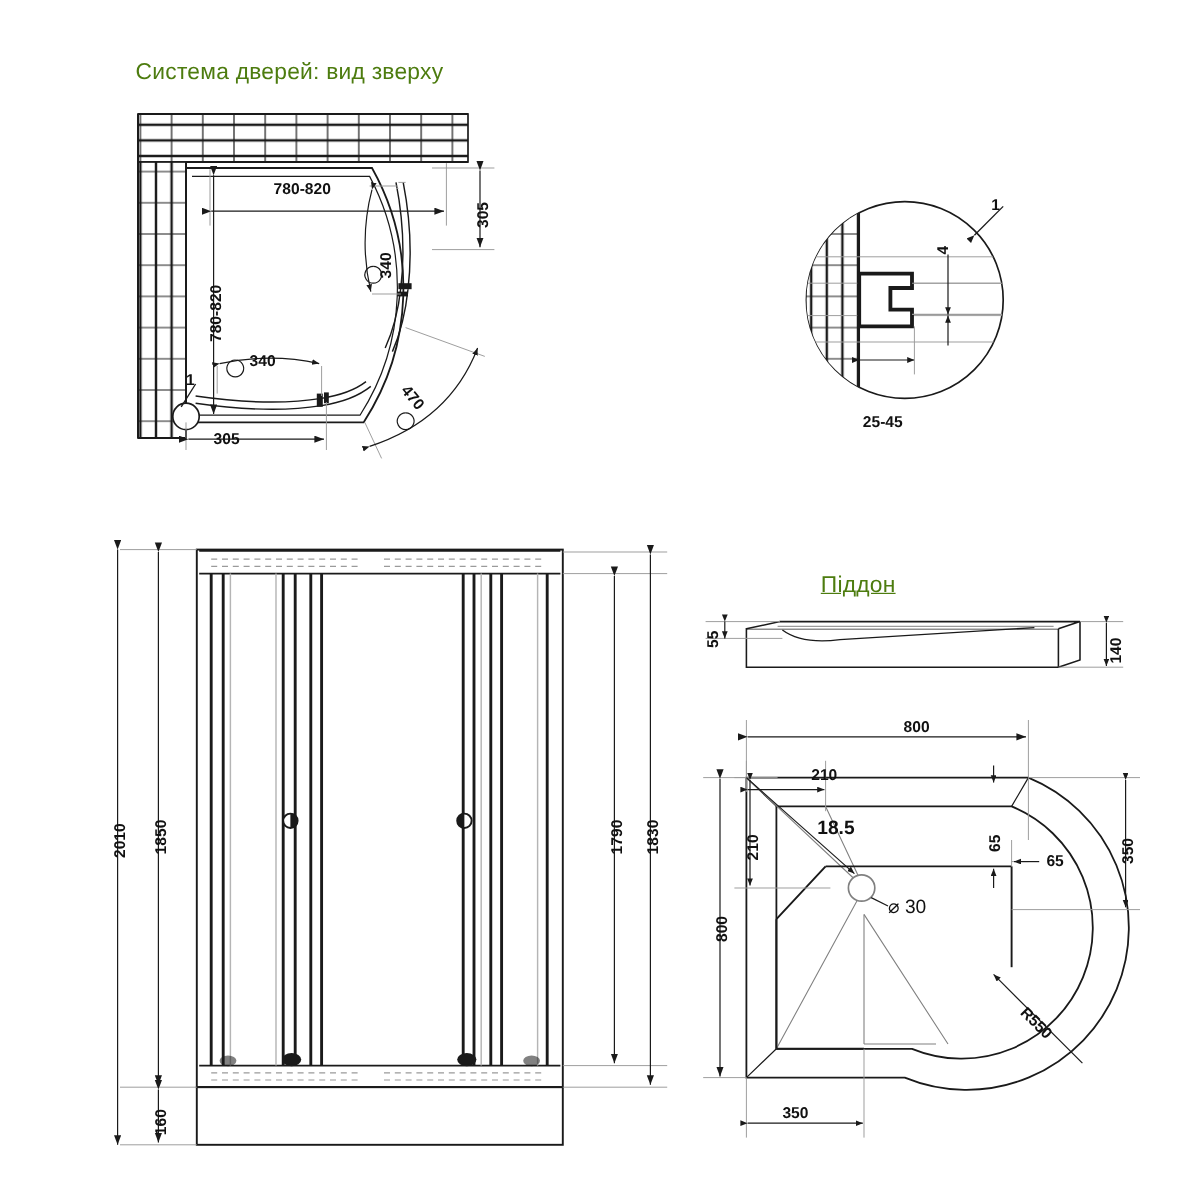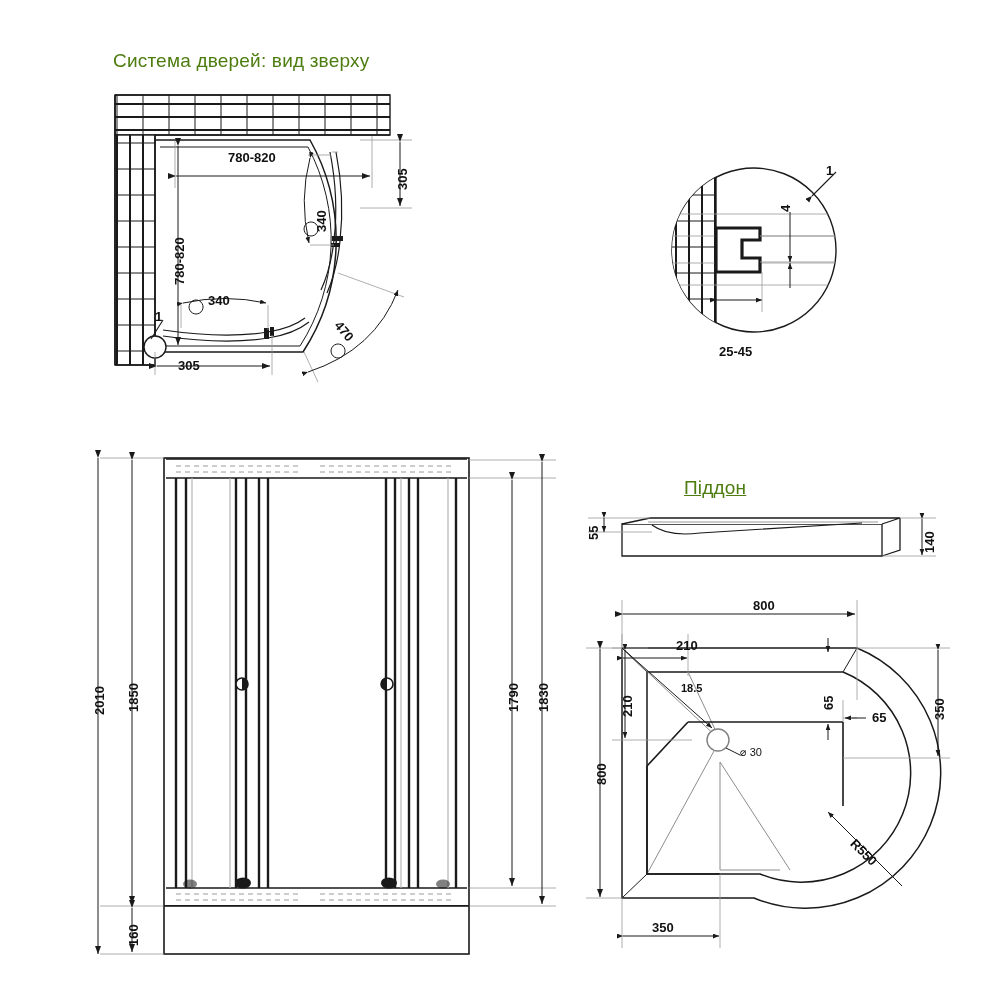--- a/index.html
+++ b/index.html
@@ -11,21 +11,21 @@
   .stage{position:absolute;left:0;top:0;width:1000px;height:1000px;}
   svg{display:block;position:absolute;left:0;top:0;}
   .ttl{
     position:absolute;font-size:19px;font-weight:400;color:#4d7c0f;
     letter-spacing:0.2px;white-space:nowrap;
   }
   .dim{
     position:absolute;font-size:13px;color:#111;white-space:nowrap;
     font-family:"Liberation Sans","DejaVu Sans",sans-serif;
   }
-  .dim.sm{font-size:11px;}
+  .dim.sm{font-size:16px;}
   .dim.b{font-weight:700;}
   .rot90{transform:rotate(-90deg);transform-origin:left top;}
   .rotm45{transform:rotate(45deg);transform-origin:left top;}
   .rot50{transform:rotate(50deg);transform-origin:left top;}
 </style>
 </head>
 <body>
 
 <div class="stage">
 

